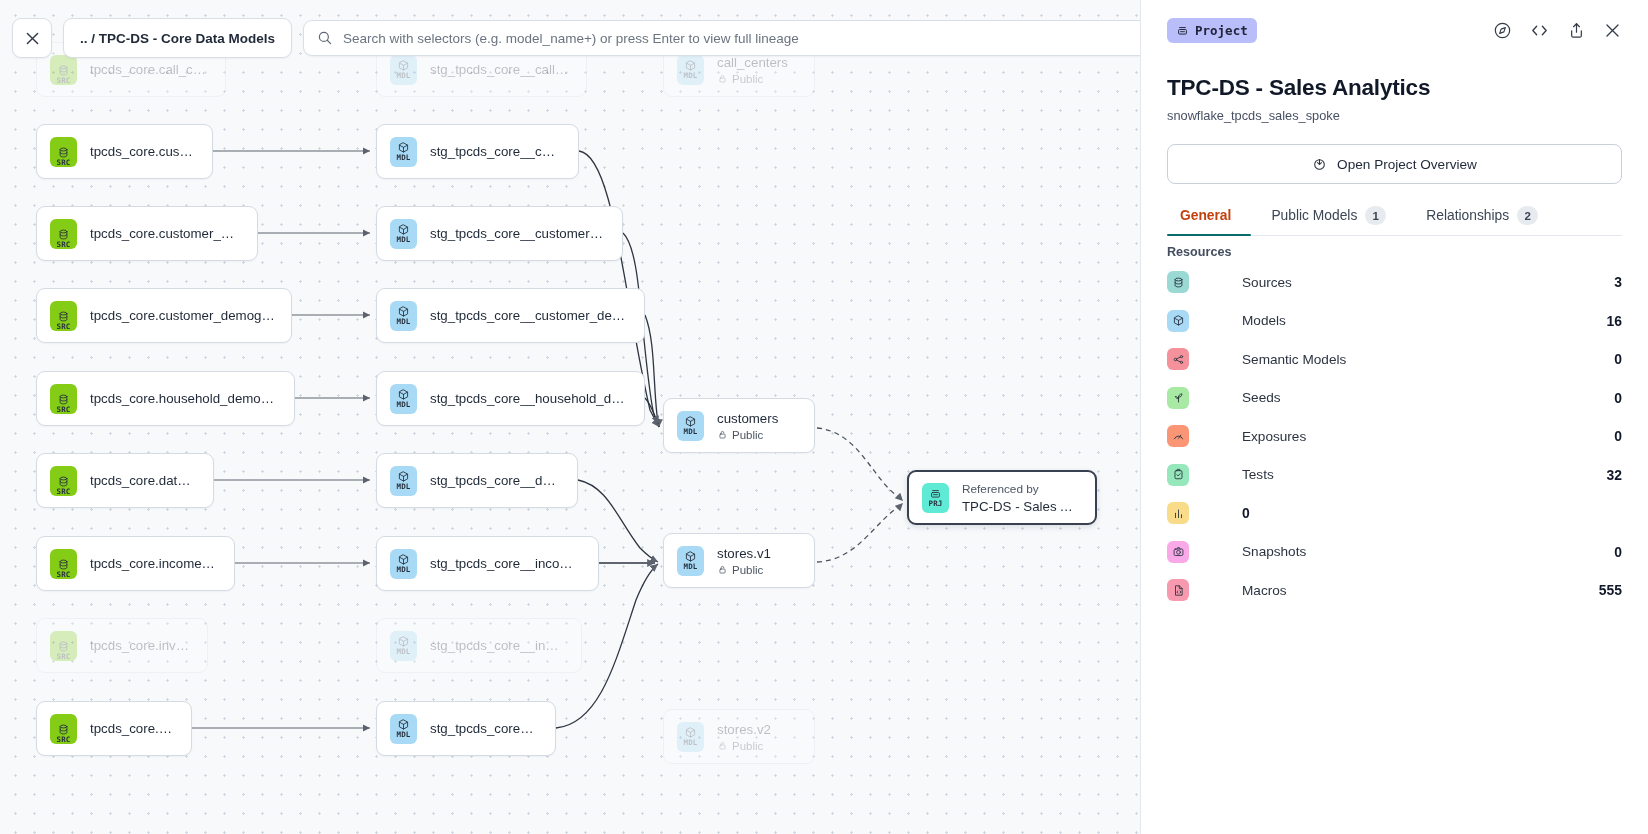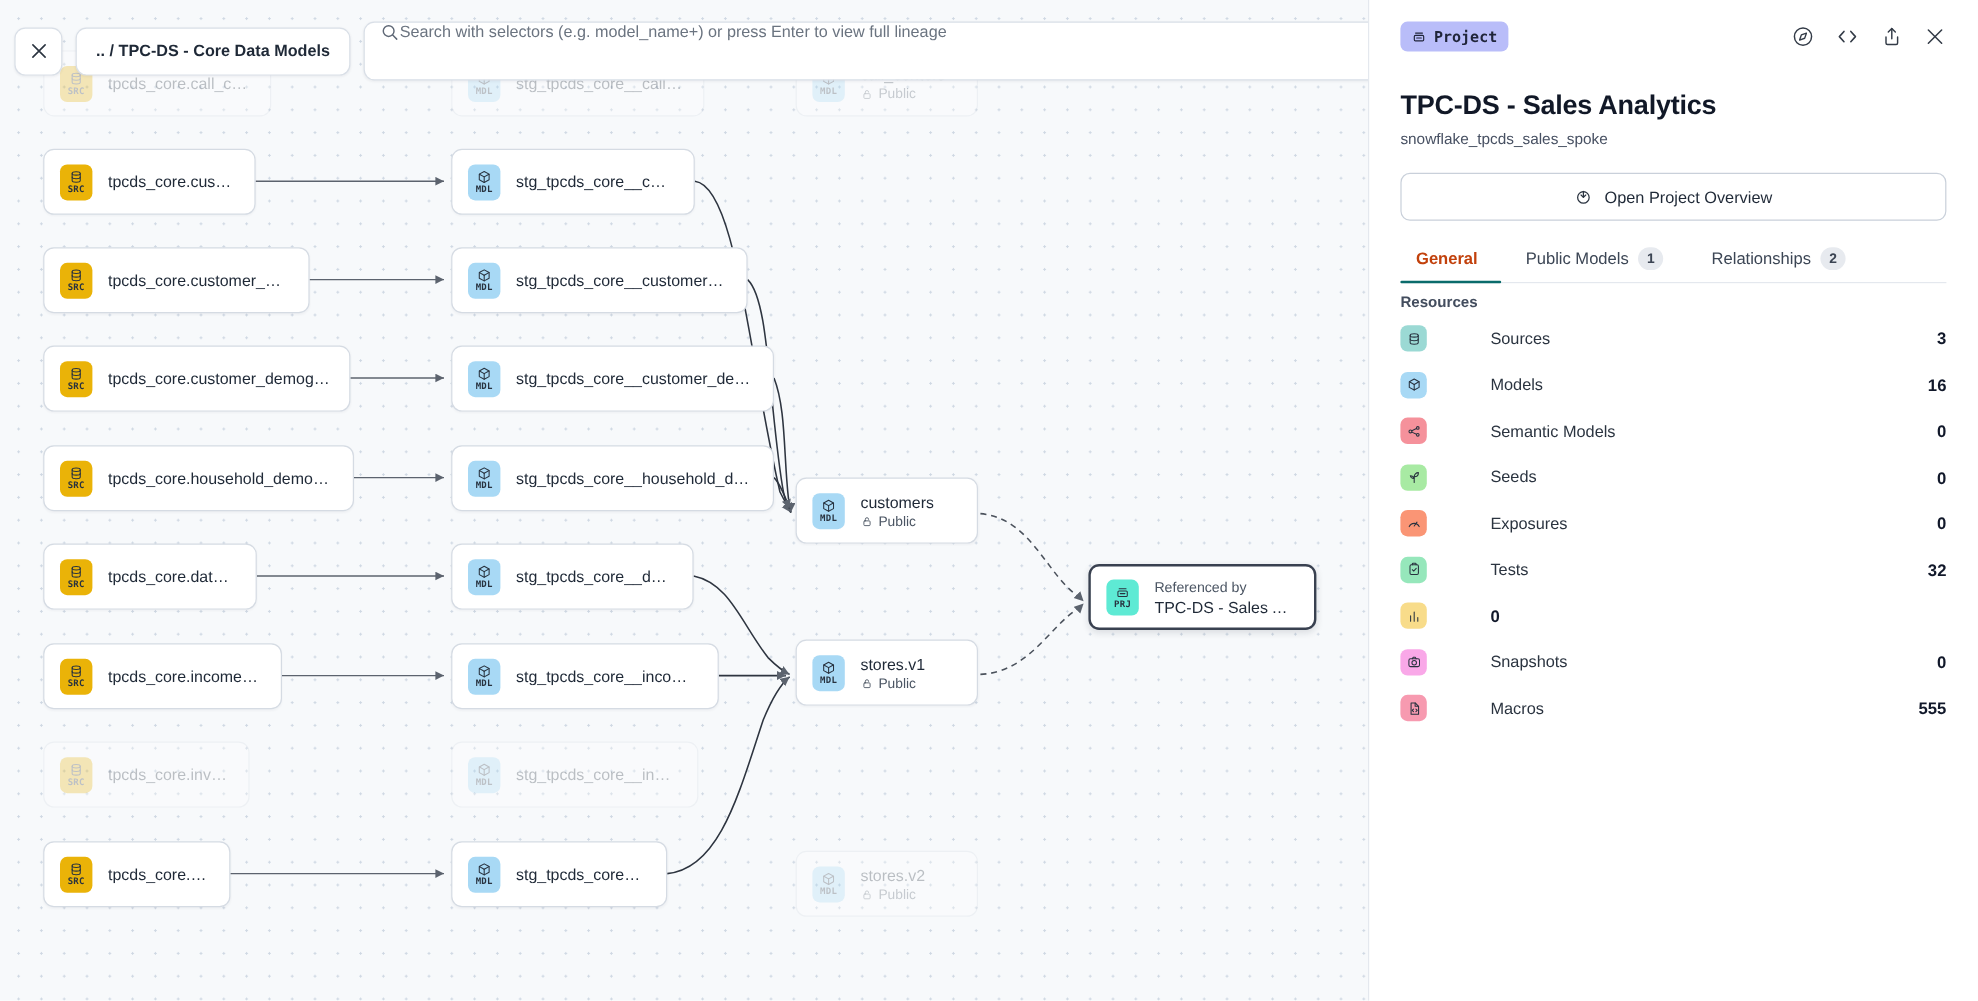--- a/index.html
+++ b/index.html
@@ -44,25 +44,25 @@
     height: 40px; padding: 0 16px;
     background: #ffffff;
     border: 1px solid #d9dfe7;
     border-radius: 9px;
     display: flex; align-items: center;
     font-size: 13.5px; font-weight: 600; color: #1f2937;
     white-space: nowrap; cursor: pointer;
     box-shadow: 0 1px 2px rgba(16,24,40,.05);
   }
   .searchbar {
-    height: 49px; width: 872px;
+    height: 36px; width: 872px;
     background: #ffffff;
     border: 1px solid #d9dfe7;
     border-radius: 9px;
-    display: flex; align-items: flex-start; 
+    display: flex; align-items: center; gap: 10px;
     padding: 0 14px 0 13px;
     box-shadow: 0 1px 2px rgba(16,24,40,.05);
   }
   .searchbar input {
     flex: 1; border: none; outline: none;
     font-family: "Liberation Sans", sans-serif;
     font-size: 13.5px; color: #2b3440; background: transparent;
   }
   .searchbar input::placeholder { color: #6b7480; }
 
@@ -83,21 +83,21 @@
   .badge {
     width: 27px; min-width: 27px; height: 30px;
     border-radius: 6px;
     display: flex; flex-direction: column;
     align-items: center; justify-content: center;
     gap: 0px;
     margin-right: 13px;
   }
   .badge .gl { line-height: 1; display:flex; }
   .badge .bl { font-size: 7.5px; font-weight: 700; letter-spacing: .2px; line-height: 1; color: #28323f; font-family: "DejaVu Sans Mono", monospace; }
-  .badge.src { background: #eab308; }
+  .badge.src { background: #84cc16; justify-content: flex-end; }
   .badge.mdl { background: #a8d9f5; }
   .badge.prj { background: #5eead4; }
   .node .txt { display: flex; flex-direction: column; gap: 3px; min-width: 0; }
   .node .nm { font-size: 13.3px; color: #1f2937; white-space: nowrap; overflow: hidden; text-overflow: ellipsis; }
   .node .sub { font-size: 11.5px; color: #4b5563; display: flex; align-items: center; gap: 4px; }
   .node .ttl { font-size: 11.8px; color: #4b5563; }
 
   
   .panel {
     flex: 1;

